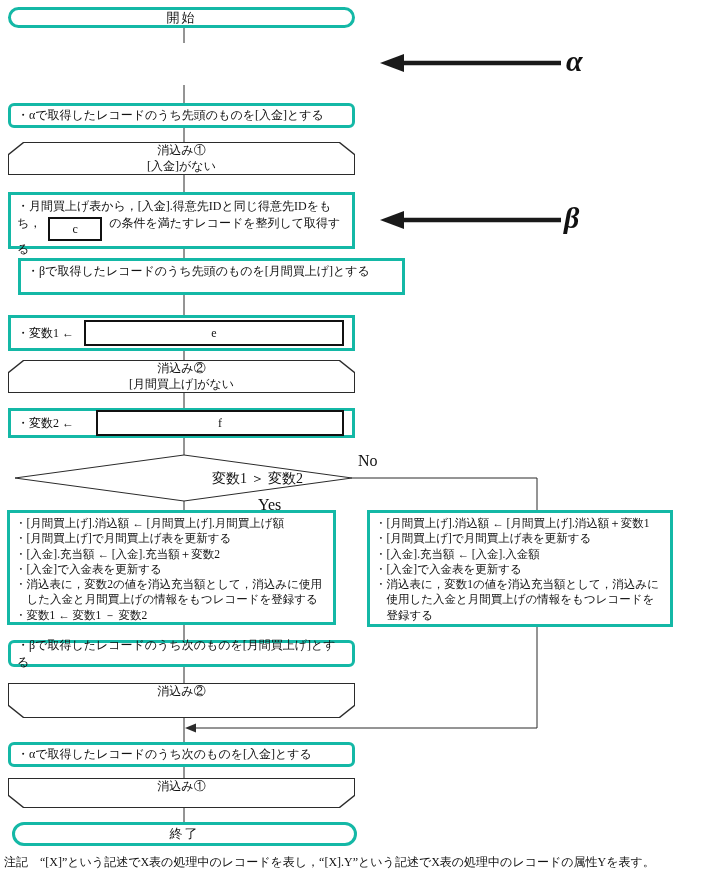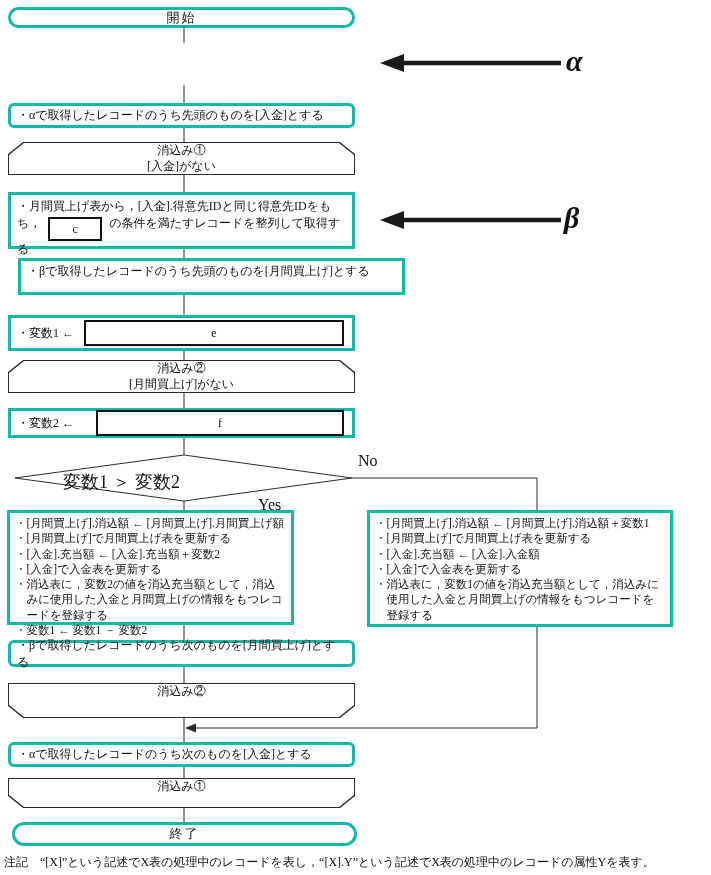--- a/index.html
+++ b/index.html
@@ -39,21 +39,21 @@
   .blank-c{width:50px;margin:0 7px;}
   .assign{display:flex;align-items:center;padding:0 6px;}
   .assign .lbl{white-space:nowrap;}
   .assign .blank-wide{
     flex:1;border:2px solid #111;height:22px;margin-left:10px;margin-right:2px;
     display:flex;align-items:center;justify-content:center;font-size:12px;
   }
   .branch{padding:3px 5px;font-size:11.5px;line-height:1.33;}
   .branch .li{padding-left:1em;text-indent:-1em;}
   .dtext{
-    position:absolute;z-index:2;text-align:left;font-size:18px;background:transparent;
+    position:absolute;z-index:2;text-align:right;font-size:14px;background:transparent;
   }
   .flag{position:absolute;z-index:2;font-size:16px;}
   .greek{
     position:absolute;z-index:2;font-size:30px;font-weight:bold;font-style:italic;
     line-height:1;
   }
   .note{
     position:absolute;left:4px;top:854px;width:705px;font-size:12px;z-index:1;
     white-space:nowrap;
   }
@@ -130,21 +130,21 @@
 
   <div class="node assign" style="left:8px;top:408px;width:347px;height:30px;gap:12px;">
     <span class="lbl">・変数2 ←</span>
     <span class="blank-wide">f</span>
   </div>
 
   <div class="dtext" style="left:63px;top:470px;width:240px;">変数1 ＞ 変数2</div>
   <div class="flag" style="left:358px;top:452px;">No</div>
   <div class="flag" style="left:258px;top:496px;">Yes</div>
 
-  <div class="node branch" style="left:7px;top:510px;width:287px;height:115px;">
+  <div class="node branch" style="left:7px;top:510px;width:329px;height:115px;">
     <div class="li">・[月間買上げ].消込額 ← [月間買上げ].月間買上げ額</div>
     <div class="li">・[月間買上げ]で月間買上げ表を更新する</div>
     <div class="li">・[入金].充当額 ← [入金].充当額＋変数2</div>
     <div class="li">・[入金]で入金表を更新する</div>
     <div class="li">・消込表に，変数2の値を消込充当額として，消込みに使用した入金と月間買上げの情報をもつレコードを登録する</div>
     <div class="li">・変数1 ← 変数1 － 変数2</div>
   </div>
 
   <div class="node branch" style="left:367px;top:510px;width:306px;height:117px;">
     <div class="li">・[月間買上げ].消込額 ← [月間買上げ].消込額＋変数1</div>

